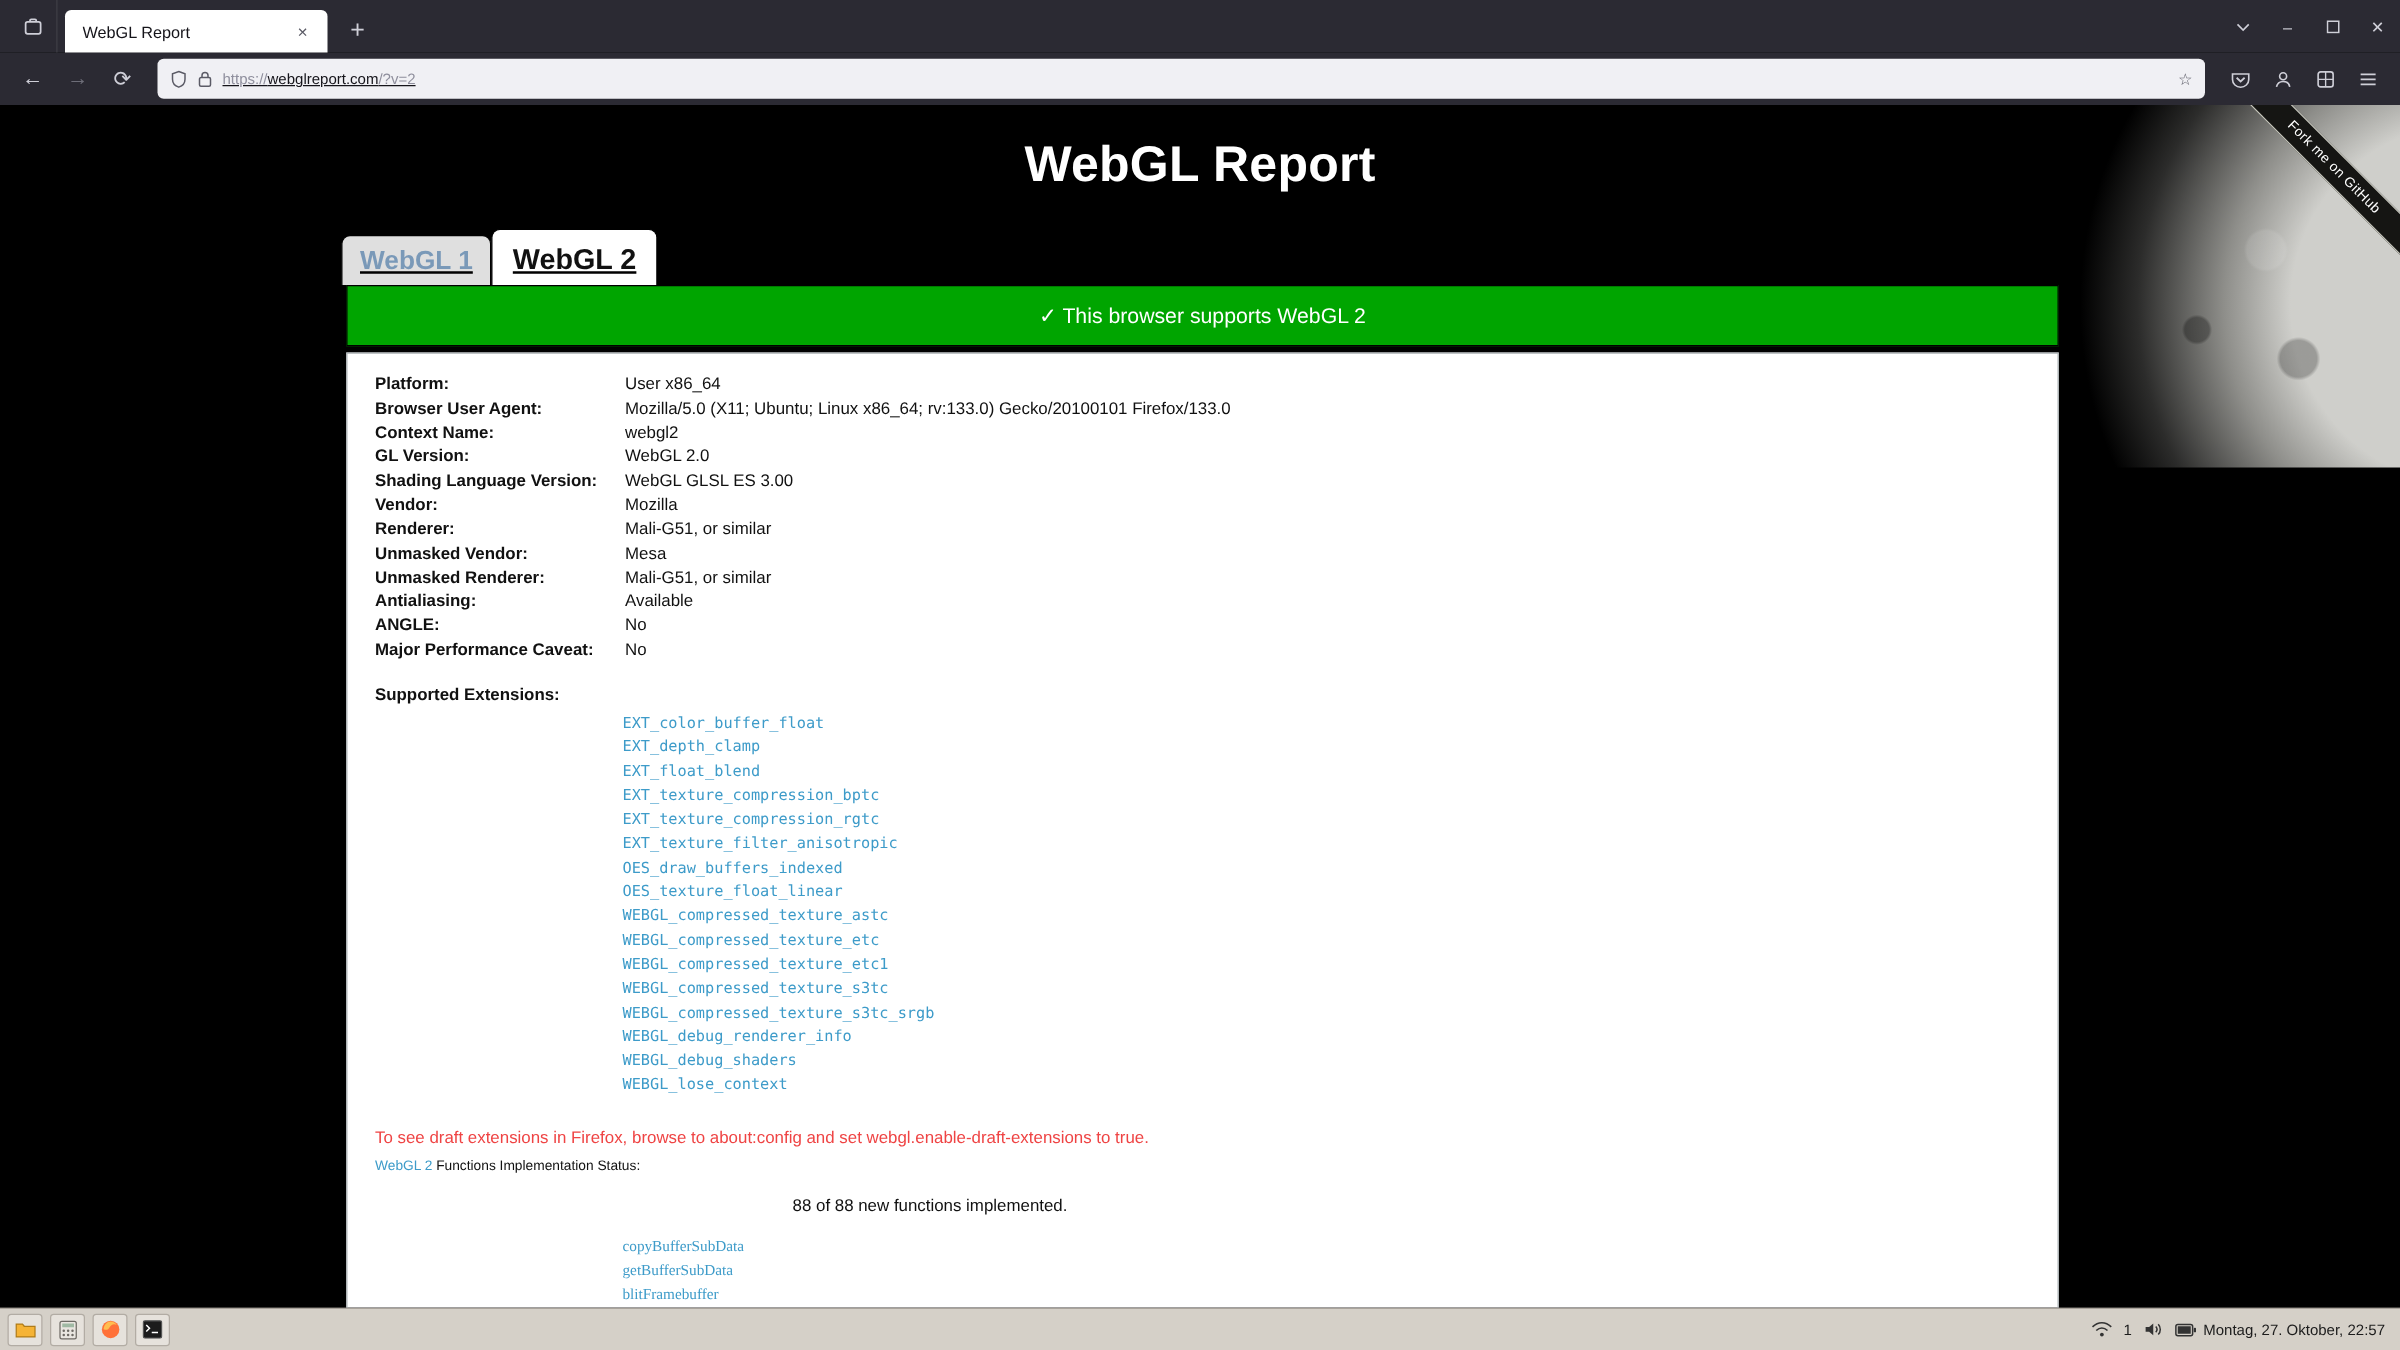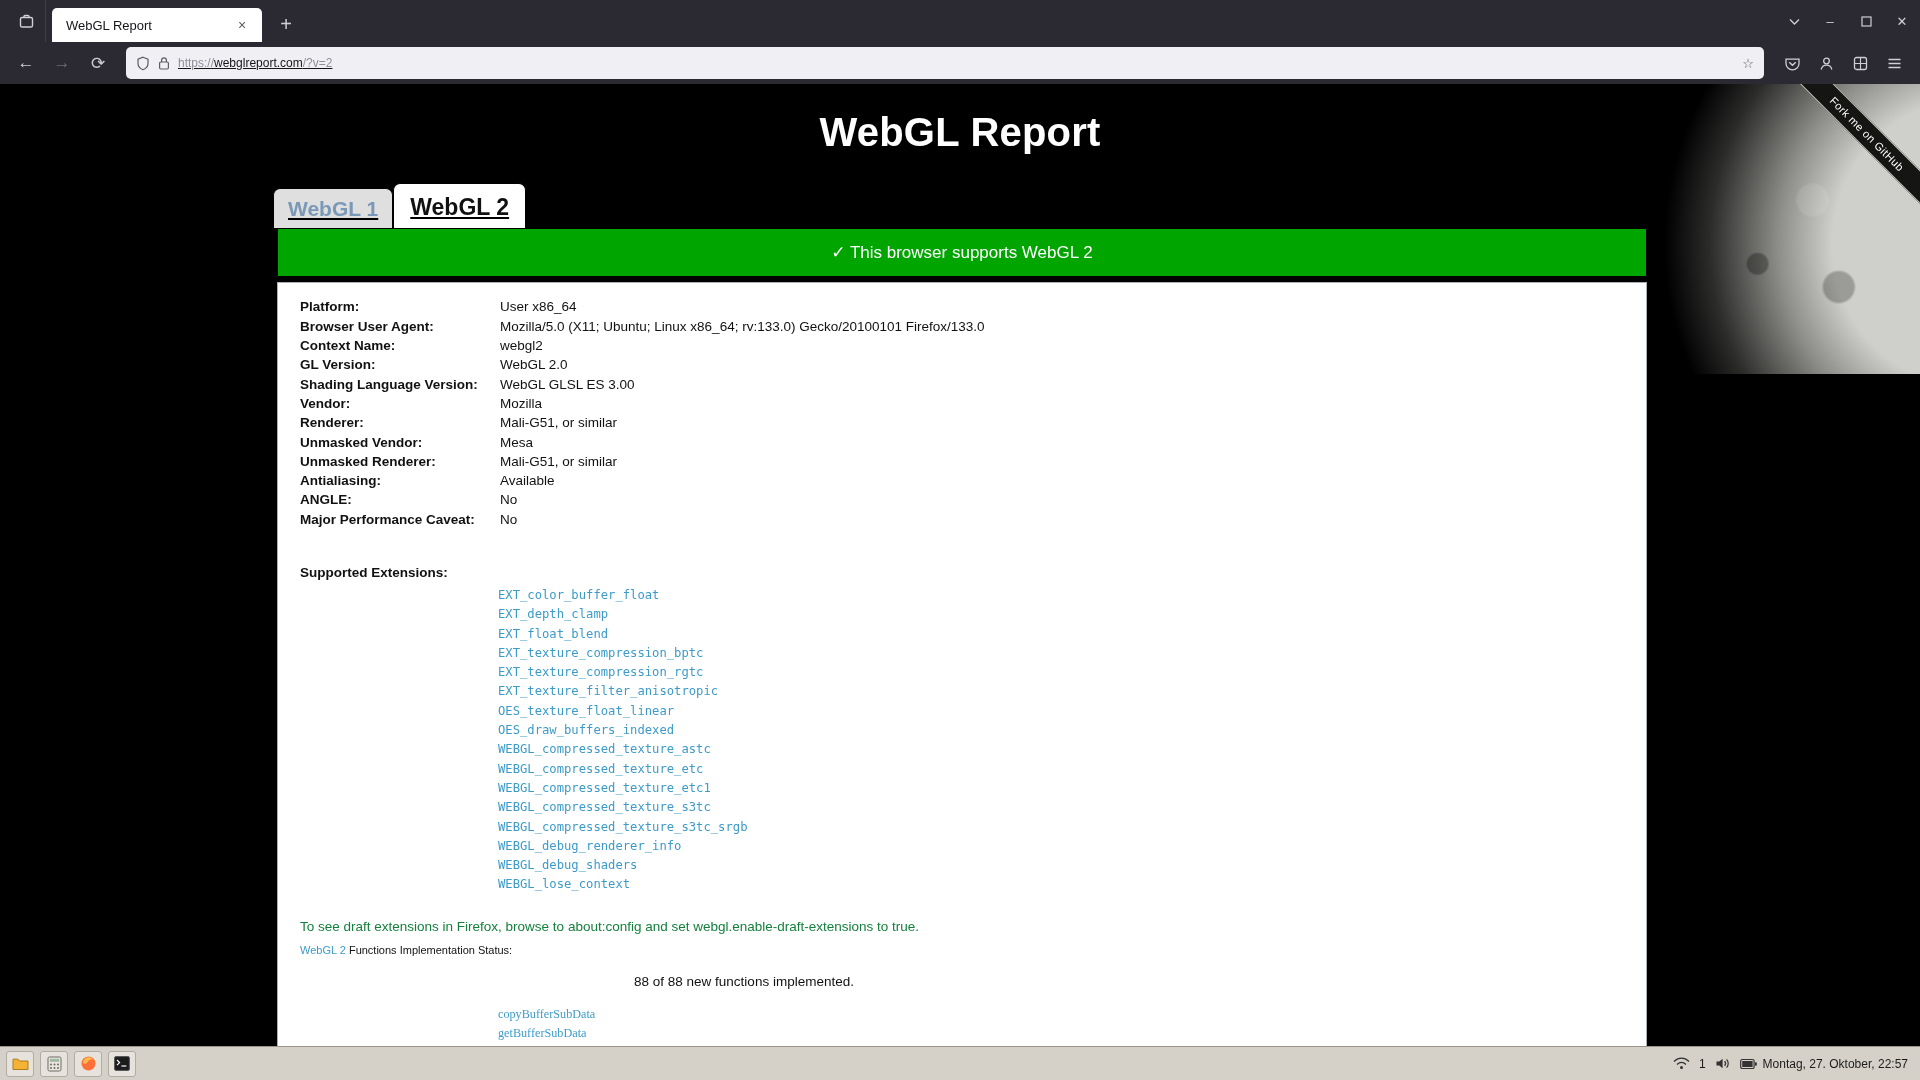--- a/index.html
+++ b/index.html
@@ -93,26 +93,26 @@
     position: relative; z-index: 3; margin: 5px 273px 0 277px;
     background: #fff; border: 1px solid #a9b0b3; min-height: 600px;
     padding: 12px 16px 0 12px; display: flex; overflow: hidden; flex-direction: column;
   }
 
   
   .info-col { width: 700px; flex: none; padding-left: 10px; padding-top: 2px; }
   .kv { display: flex; font-size: 13.5px; line-height: 19.3px; color: #111; }
   .kv .k { font-weight: bold; width: 200px; flex: none; }
   .kv .v { white-space: nowrap; }
-  .sec-label { font-weight: bold; font-size: 13.5px; margin-top: 36px; color: #111; }
+  .sec-label { font-weight: bold; font-size: 13.5px; margin-top: 19px; color: #111; }
   .ext-list { margin: 6px 0 0 198px; }
   .ext-list div {
     font-family: "DejaVu Sans Mono", monospace; font-size: 12.2px; line-height: 19.3px; color: #3d9bc9;
   }
-  .note { font-size: 13.5px; color: #15803d; margin-top: 22px; line-height: 19px; }
+  .note { font-size: 13.5px; color: #ef4444; margin-top: 22px; line-height: 19px; }
   .status-line { font-size: 11px; font-weight: normal; margin-top: 8px; color: #111; }
   .status-line .lnk { color: #3d9bc9; }
   .fn-count { font-size: 13.5px; margin: 18px 0 0 198px; color: #111; text-align: center; }
   .fn-list { margin: 16px 0 0 198px; }
   .fn-list div {
     font-family: Liberation Serif, serif; font-size: 12.2px; line-height: 19.3px; color: #3d9bc9;
   }
 
   
   .diagram { position: relative; flex: 1; padding-left: 20px; padding-top: 3px; }
@@ -277,22 +277,22 @@
             </div>
           </div>
         <div class="sec-label">Supported Extensions:</div>
         <div class="ext-list" id="ext-list">
             <div>EXT_color_buffer_float</div>
             <div>EXT_depth_clamp</div>
             <div>EXT_float_blend</div>
             <div>EXT_texture_compression_bptc</div>
             <div>EXT_texture_compression_rgtc</div>
             <div>EXT_texture_filter_anisotropic</div>
+            <div>OES_draw_buffers_indexed</div>
             <div>OES_texture_float_linear</div>
-            <div>OES_draw_buffers_indexed</div>
             <div>WEBGL_compressed_texture_astc</div>
             <div>WEBGL_compressed_texture_etc</div>
             <div>WEBGL_compressed_texture_etc1</div>
             <div>WEBGL_compressed_texture_s3tc</div>
             <div>WEBGL_compressed_texture_s3tc_srgb</div>
             <div>WEBGL_debug_renderer_info</div>
             <div>WEBGL_debug_shaders</div>
             <div>WEBGL_lose_context</div>
           </div>
         <div class="note">To see draft extensions in Firefox, browse to about:config and set webgl.enable-draft-extensions to true.</div>

